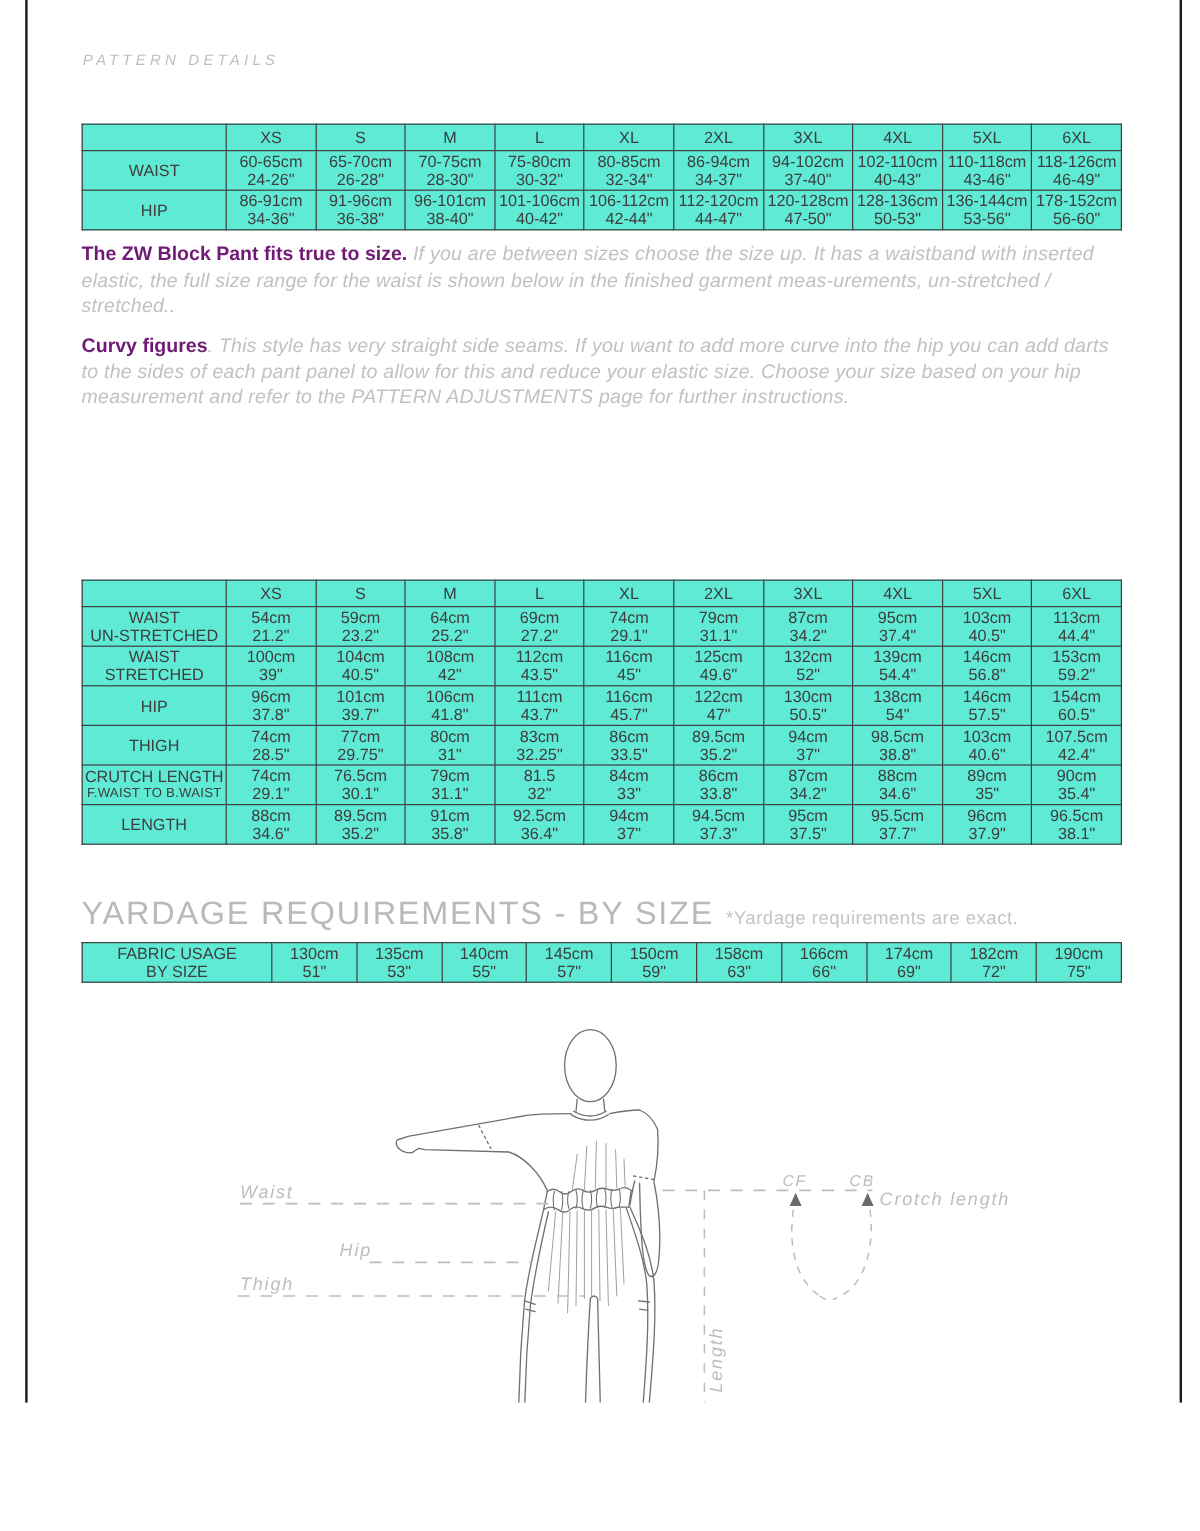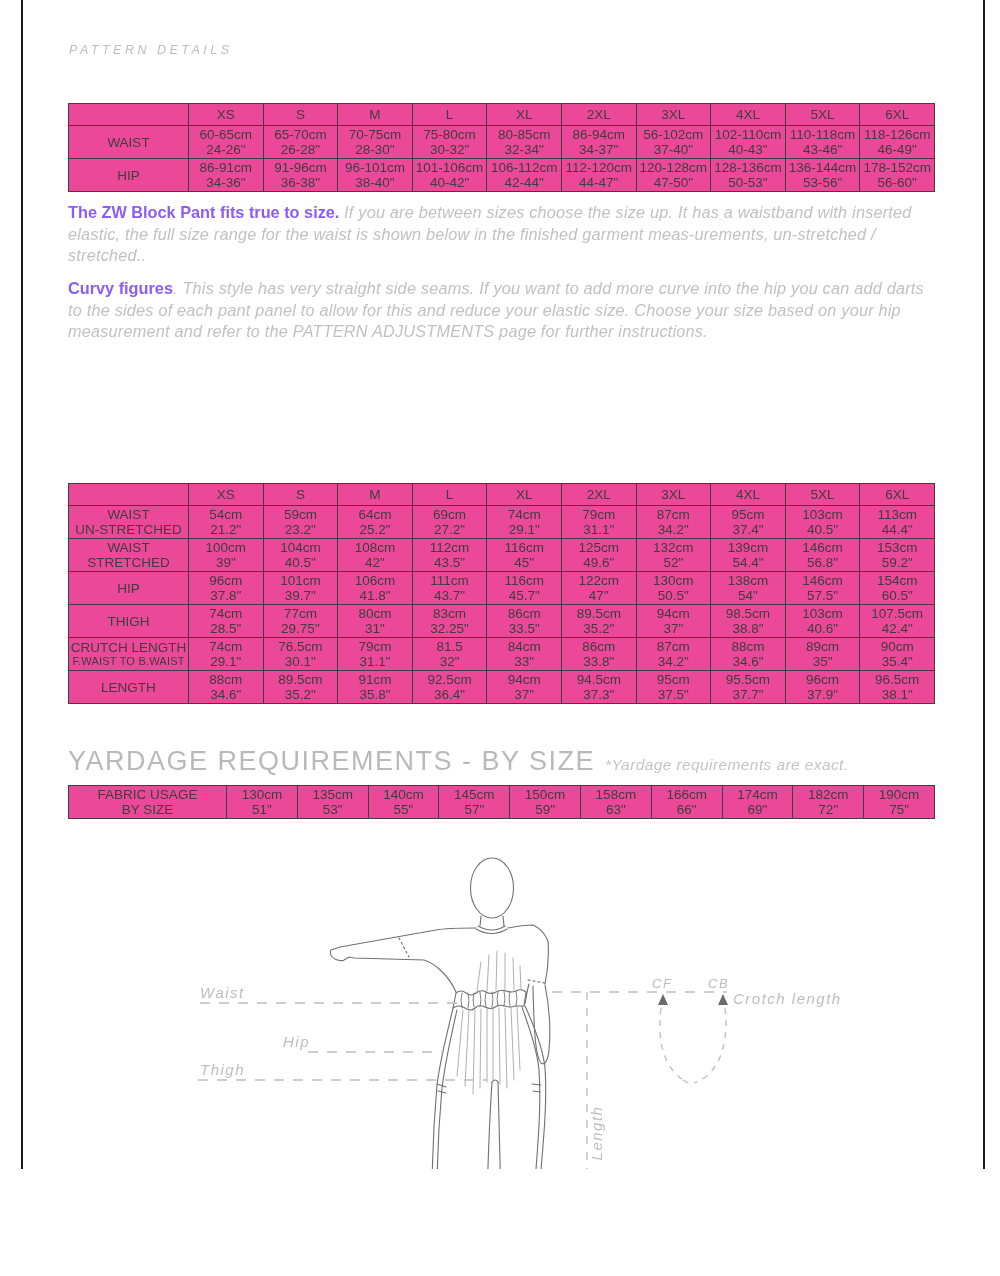--- a/index.html
+++ b/index.html
@@ -6,26 +6,26 @@
   html,body{background:#ffffff}
   body{font-family:"Liberation Sans",sans-serif;}
   #page{position:relative;width:1000px;height:1169px;background:#fff;overflow:hidden}
   .border-l,.border-r{position:absolute;top:0;width:2px;height:1276px;background:#1b1b1b}
   .border-l{left:21px}
   .border-r{left:983px}
   .eyebrow{position:absolute;left:69px;top:43px;font-size:12.5px;font-style:italic;
            letter-spacing:3.5px;color:#bdbdbd}
   .h-big{position:absolute;left:68px;font-size:27px;font-weight:400;letter-spacing:1.5px;
          color:#b9b9b9;white-space:nowrap}
-  .h-big .note{font-size:15.5px;font-style:italic;letter-spacing:.4px;color:#c4c4c4;margin-left:10px}
+  .h-big .note{font-size:15.5px;letter-spacing:.4px;color:#c4c4c4;margin-left:10px}
   .para{position:absolute;left:68px;width:868px;font-size:16.3px;line-height:21.5px;
         font-style:italic;color:#c1c1c1;letter-spacing:.2px}
-  .para b{font-style:normal;color:#8b5cf6;font-weight:700;letter-spacing:0}
+  .para b{font-style:normal;color:#701a75;font-weight:700;letter-spacing:0}
   table.tbl{position:absolute;left:68px;width:867px;border-collapse:collapse;
-            table-layout:fixed;color:#3e3e3e;font-size:13.5px;background:#ec4899}
+            table-layout:fixed;color:#3e3e3e;font-size:13.5px;background:#5eead4}
   .tbl th,.tbl td{border:1px solid #3f3f3f;font-weight:400;text-align:center;
                   vertical-align:middle;padding:1px 0;line-height:15px}
   .tbl thead th{height:21px;padding:0;line-height:21px}
   .tbl .sub{font-size:11px;line-height:13px;letter-spacing:.2px}
   svg text{font-family:"Liberation Sans",sans-serif}
 </style>
 </head>
 <body>
 
 <div id="page">
@@ -88,21 +88,21 @@
           </td>
           <td>
             <div>80-85cm</div>
             <div>32-34"</div>
           </td>
           <td>
             <div>86-94cm</div>
             <div>34-37"</div>
           </td>
           <td>
-            <div>56-102cm</div>
+            <div>94-102cm</div>
             <div>37-40"</div>
           </td>
           <td>
             <div>102-110cm</div>
             <div>40-43"</div>
           </td>
           <td>
             <div>110-118cm</div>
             <div>43-46"</div>
           </td>

